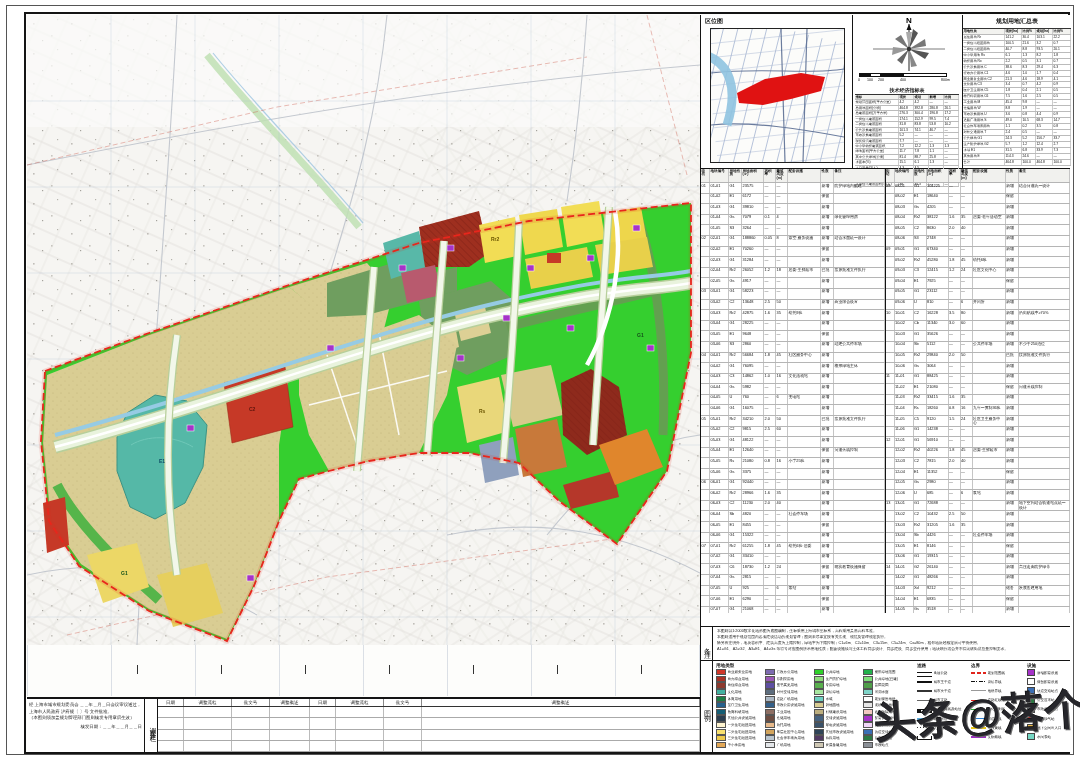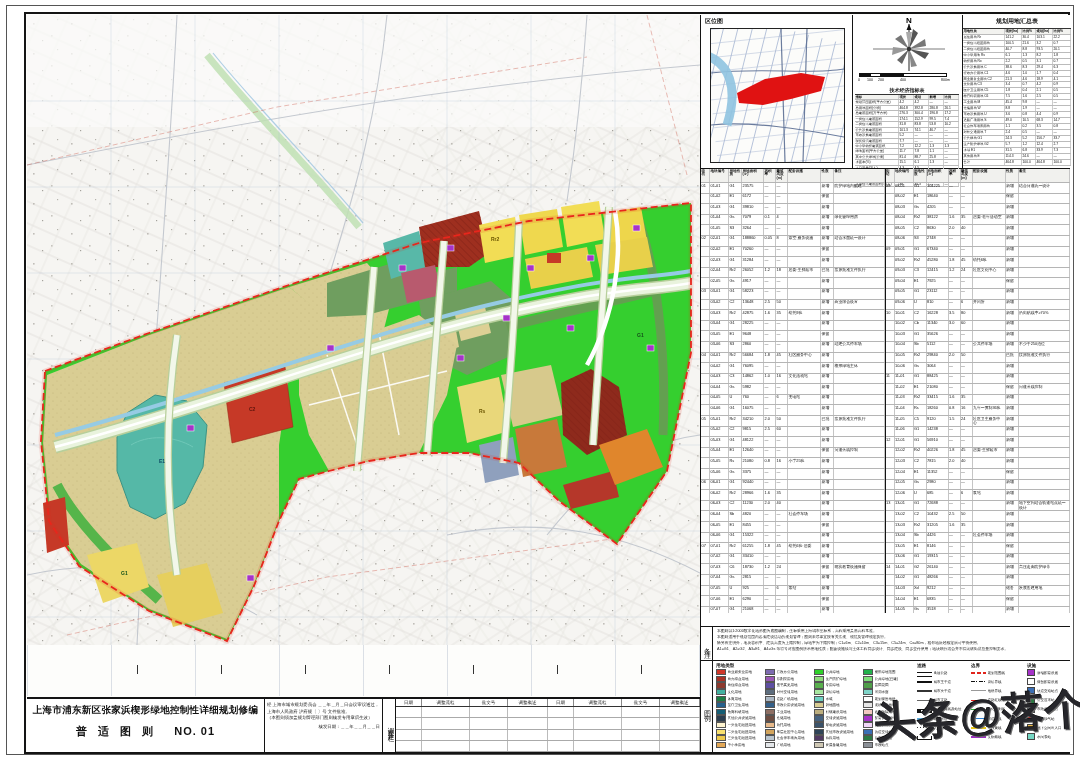--- a/index.html
+++ b/index.html
@@ -297,27 +297,20 @@
   <div class="abs strip-tick" style="left:110px"></div>
   <div class="abs strip-tick" style="left:194px"></div>
   <div class="abs strip-tick" style="left:278px"></div>
   <div class="abs strip-tick" style="left:362px"></div>
   <div class="abs strip-tick" style="left:446px"></div>
   <div class="abs strip-tick" style="left:530px"></div>
   <div class="abs strip-tick" style="left:614px"></div>
 </div>
 
 <div class="abs" id="title-block">
-  <div id="tb-title">
-    <div class="l1">上海市浦东新区张家浜楔形绿地控制性详细规划修编</div>
-    <div class="l2">
-      <span>普 适 图 则</span>
-      <span class="no">NO. 01</span>
-    </div>
-  </div>
   <div id="tb-approve">
     <div>经 上海市城市规划委员会 ＿＿年＿月＿日会议审议通过，</div>
     <div>上海市人民政府 沪府规〔 〕号 文件批准。</div>
     <div>（本图则须加盖规划管理部门图则核发专用章后生效）</div>
     <div style="text-align:right;margin-top:2px;">核发日期：＿＿年＿＿月＿＿日</div>
   </div>
   <div id="tb-adjlabel">调整备注栏</div>
   <div id="tb-adjust">
     <div class="adj-head" id="adj-head">
         <div>日期</div>

